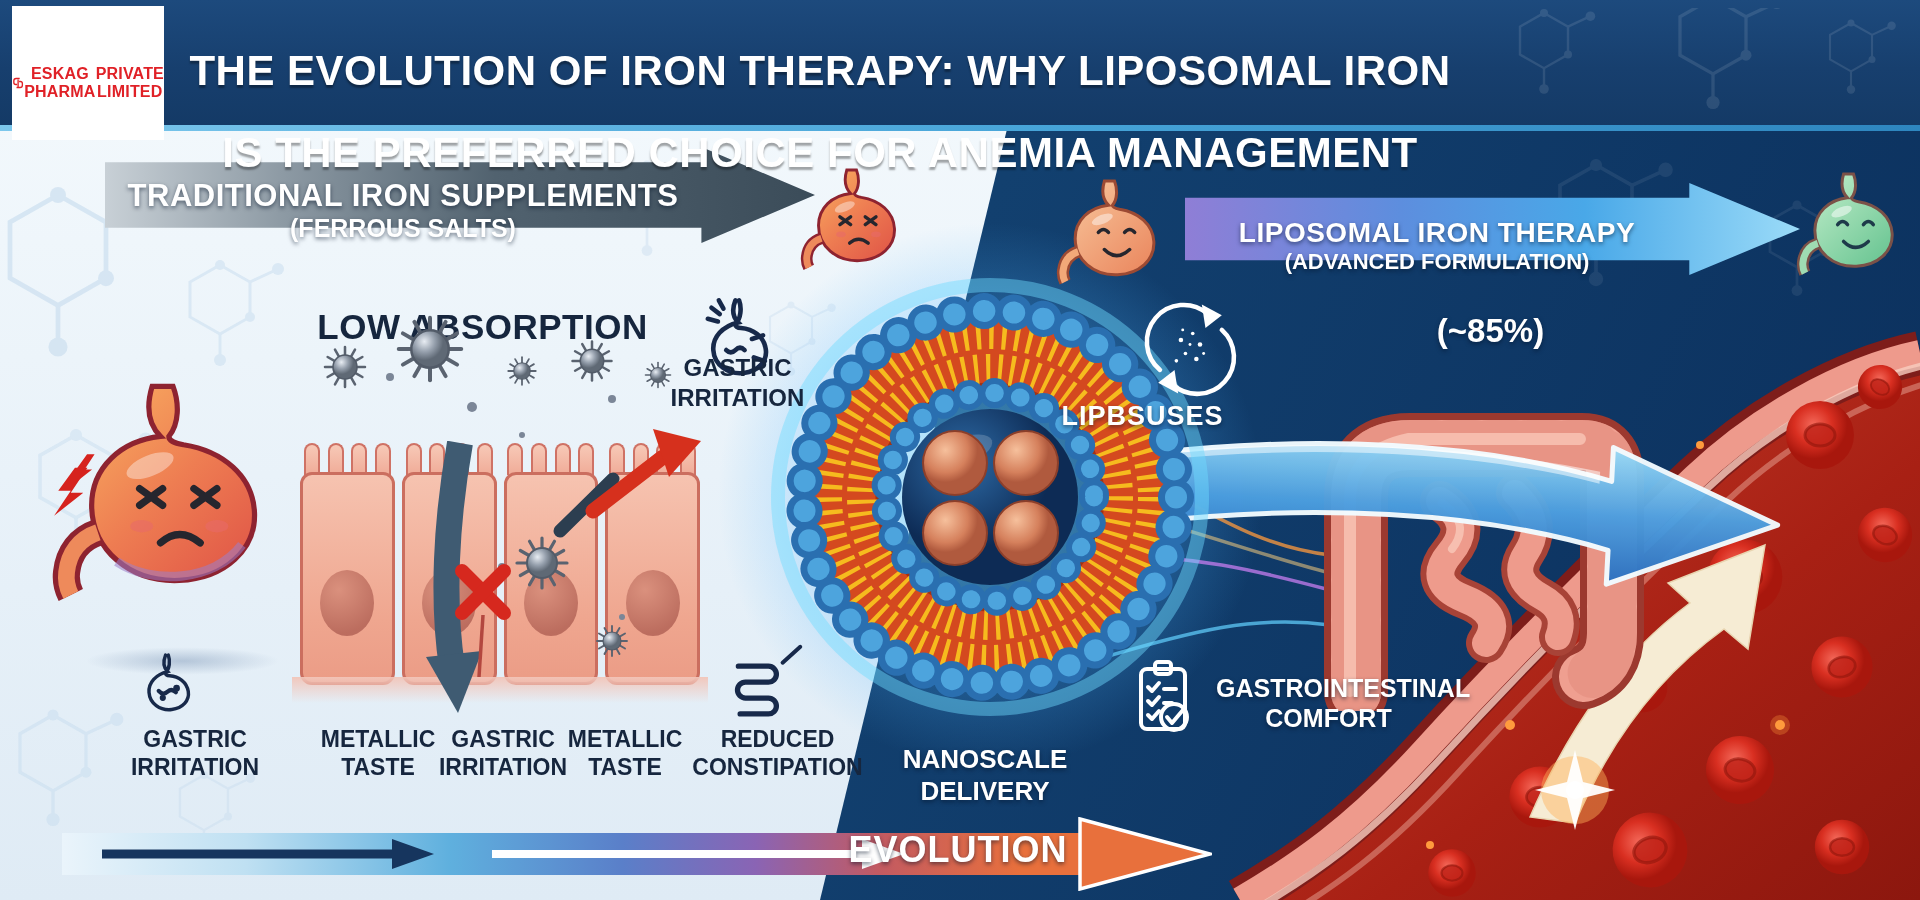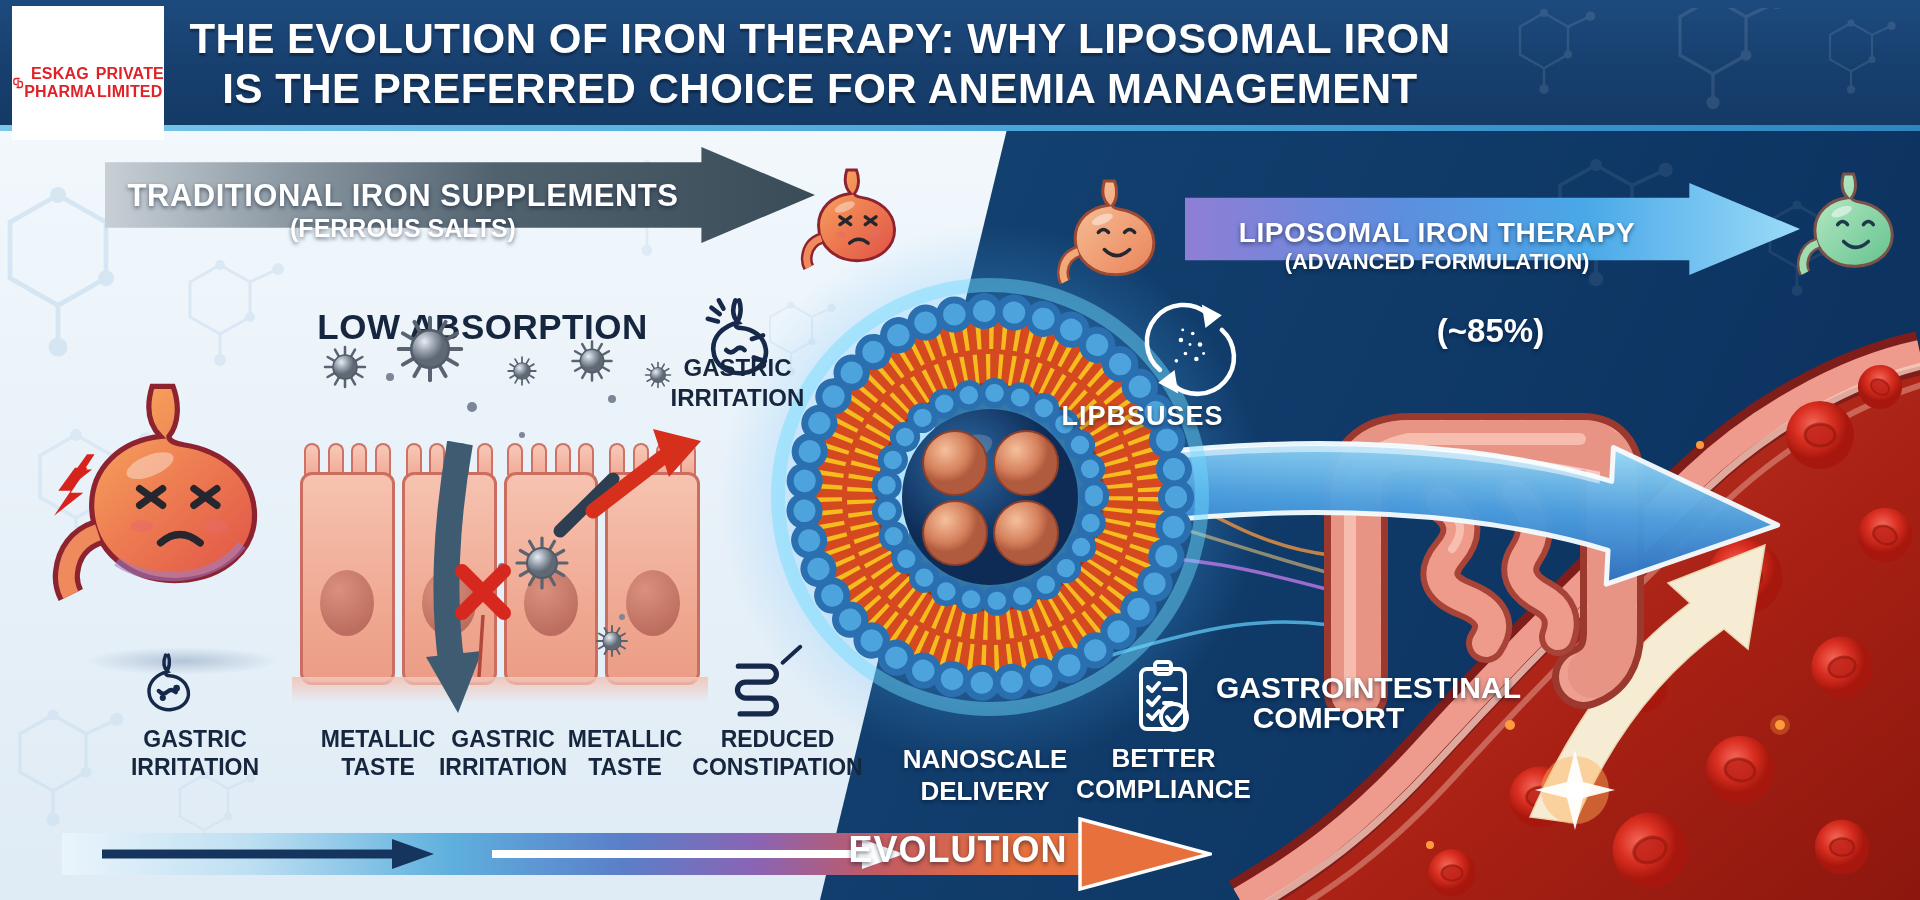--- a/index.html
+++ b/index.html
@@ -9,21 +9,21 @@
   
   .header{position:absolute;left:0;top:0;width:1920px;height:125px;
           background:linear-gradient(180deg,#1d4a7d 0%,#173f6e 55%,#143a66 100%);}
   .header-sep{position:absolute;left:0;top:125px;width:1920px;height:6px;
           background:linear-gradient(90deg,#7cc7ec,#46a4d8 55%,#2e86bf);z-index:5;}
   .logo-box{position:absolute;left:12px;top:6px;width:152px;height:134px;background:#ffffff;
           z-index:9;display:flex;align-items:center;padding-top:20px;box-sizing:border-box;}
   .logo-text{color:#e02127;font-weight:800;font-size:16px;line-height:18px;text-align:center;letter-spacing:.2px;}
   .title-wrap{position:absolute;left:175px;top:14px;width:1290px;text-align:center;z-index:6;}
   .title-line{color:#ffffff;font-weight:800;font-size:42px;line-height:50px;letter-spacing:.5px;
-          text-shadow:0 3px 2px rgba(0,0,0,.35);}
+          text-shadow:0 3px 2px rgba(0,0,0,.35);margin-top:32px;}
   
   .canvas{position:absolute;left:0;top:125px;width:1920px;height:775px;
           background:linear-gradient(180deg,#f2f8fc 0%,#e6f0f8 60%,#dfebf5 100%);}
   .dark-panel{position:absolute;left:0;top:0;width:1920px;height:775px;
           background:linear-gradient(115deg,#0a2c57 0%,#12406f 45%,#0b2f5c 100%);
           clip-path:polygon(1008px 0,1920px 0,1920px 775px,820px 775px);}
   .lipo-glow{position:absolute;left:715px;top:95px;width:550px;height:550px;border-radius:50%;
           background:radial-gradient(circle,rgba(110,215,255,.55) 0%,rgba(80,180,255,.25) 48%,rgba(80,180,255,0) 70%);}
   
   .t{position:absolute;font-weight:800;text-align:center;color:#ffffff;
@@ -505,42 +505,38 @@
           <circle cx="70" cy="60" r="1.6"></circle>
           <circle cx="47" cy="34" r="1.6"></circle>
       </g>
     </svg>
     <div class="t" style="left:1040px;top:276px;width:205px;font-size:27px;letter-spacing:1px;font-weight:700">LIPBSUSES</div>
 
     <div class="t" style="left:1268px;top:184px;width:445px;font-size:33px;line-height:44px">
       <div>(~85%)</div>
     </div>
 
-    <div class="t" style="left:1216px;top:548px;width:225px;font-size:30px;line-height:30px">
+    <div class="t" style="left:1216px;top:548px;width:225px;font-size:25px;line-height:30px">
       <div>GASTROINTESTINAL</div>
       <div>COMFORT</div>
     </div>
 
     <svg class="abs" style="left:1136px;top:534px" width="56" height="80" viewBox="0 0 56 80">
       <g fill="none" stroke="#ffffff" stroke-width="4" stroke-linecap="round" stroke-linejoin="round">
         <rect x="5" y="10" width="44" height="60" rx="6"></rect>
         <rect x="19" y="3" width="16" height="12" rx="3"></rect>
         <path d="M12 28 l4 4 l7 -8"></path>
           <path d="M12 42 l4 4 l7 -8"></path>
           <path d="M12 56 l4 4 l7 -8"></path>
         <path d="M28 30 h12"></path>
           <path d="M28 44 h8"></path>
         <circle cx="38" cy="58" r="13"></circle>
         <path d="M31 58 l5 6 l11 -13"></path>
       </g>
     </svg>
-    <div class="t" style="left:1066px;top:618px;width:195px;font-size:26px;line-height:31px">
-      <div>BETTER</div>
-      <div>COMPLIANCE</div>
-    </div>
 
     <div class="t" style="left:880px;top:618px;width:210px;font-size:26px;line-height:32px">
       <div>NANOSCALE</div>
       <div>DELIVERY</div>
     </div>
 
   </div>
 </div>
 
 </body></html>

